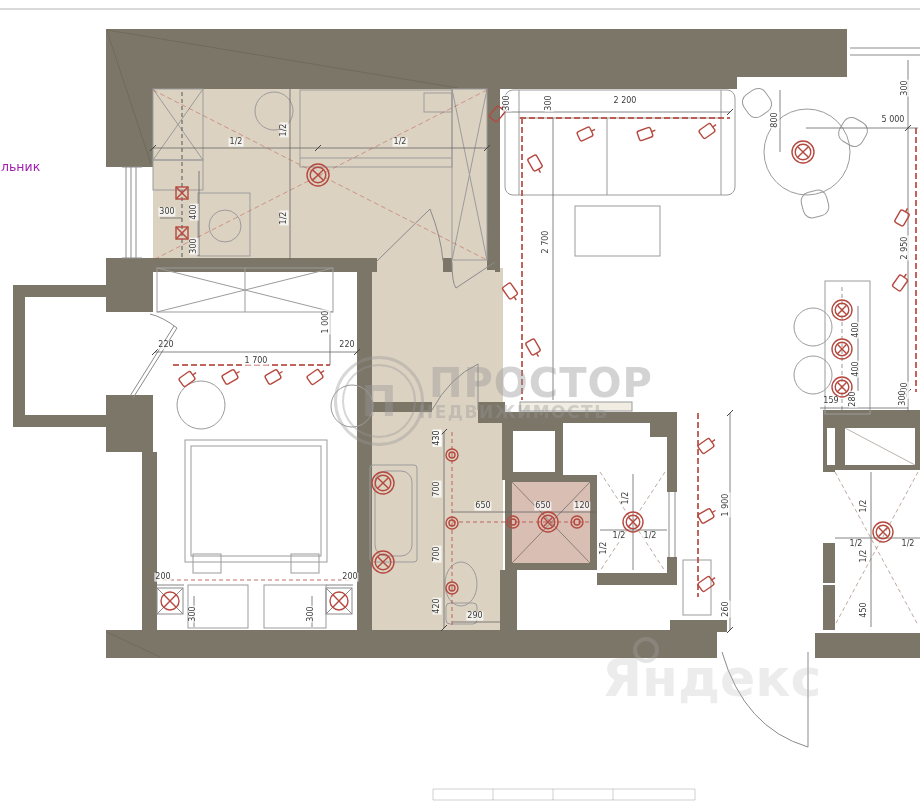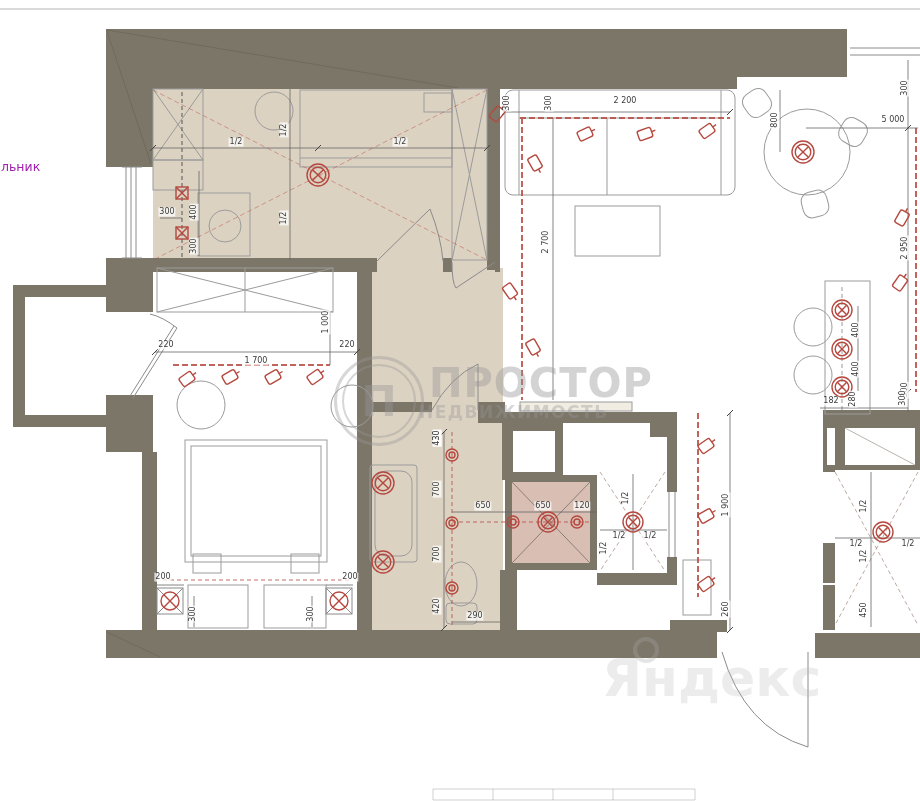--- a/index.html
+++ b/index.html
@@ -387,21 +387,21 @@
       <span class="lbl rot" style="left: 549px; top: 103px;">300</span>
       <span class="lbl" style="left: 625px; top: 101px;">2 200</span>
       <span class="lbl rot" style="left: 546px; top: 242px;">2 700</span>
       <span class="lbl rot" style="left: 775px; top: 120px;">800</span>
       <span class="lbl" style="left: 893px; top: 120px;">5 000</span>
       <span class="lbl rot" style="left: 905px; top: 88px;">300</span>
       <span class="lbl rot" style="left: 905px; top: 248px;">2 950</span>
       <span class="lbl rot" style="left: 905px; top: 390px;">300</span>
       <span class="lbl rot" style="left: 856px; top: 330px;">400</span>
       <span class="lbl rot" style="left: 856px; top: 369px;">400</span>
-      <span class="lbl" style="left: 831px; top: 401px;">182</span>
+      <span class="lbl" style="left: 831px; top: 401px;">159</span>
       <span class="lbl rot" style="left: 853px; top: 399px;">280</span>
       <span class="lbl rot" style="left: 903px; top: 398px;">300</span>
       <span class="lbl" style="left: 166px; top: 345px;">220</span>
       <span class="lbl" style="left: 256px; top: 361px;">1 700</span>
       <span class="lbl" style="left: 347px; top: 345px;">220</span>
       <span class="lbl rot" style="left: 326px; top: 322px;">1 000</span>
       <span class="lbl" style="left: 163px; top: 577px;">200</span>
       <span class="lbl" style="left: 350px; top: 577px;">200</span>
       <span class="lbl rot" style="left: 193px; top: 614px;">300</span>
       <span class="lbl rot" style="left: 311px; top: 614px;">300</span>

